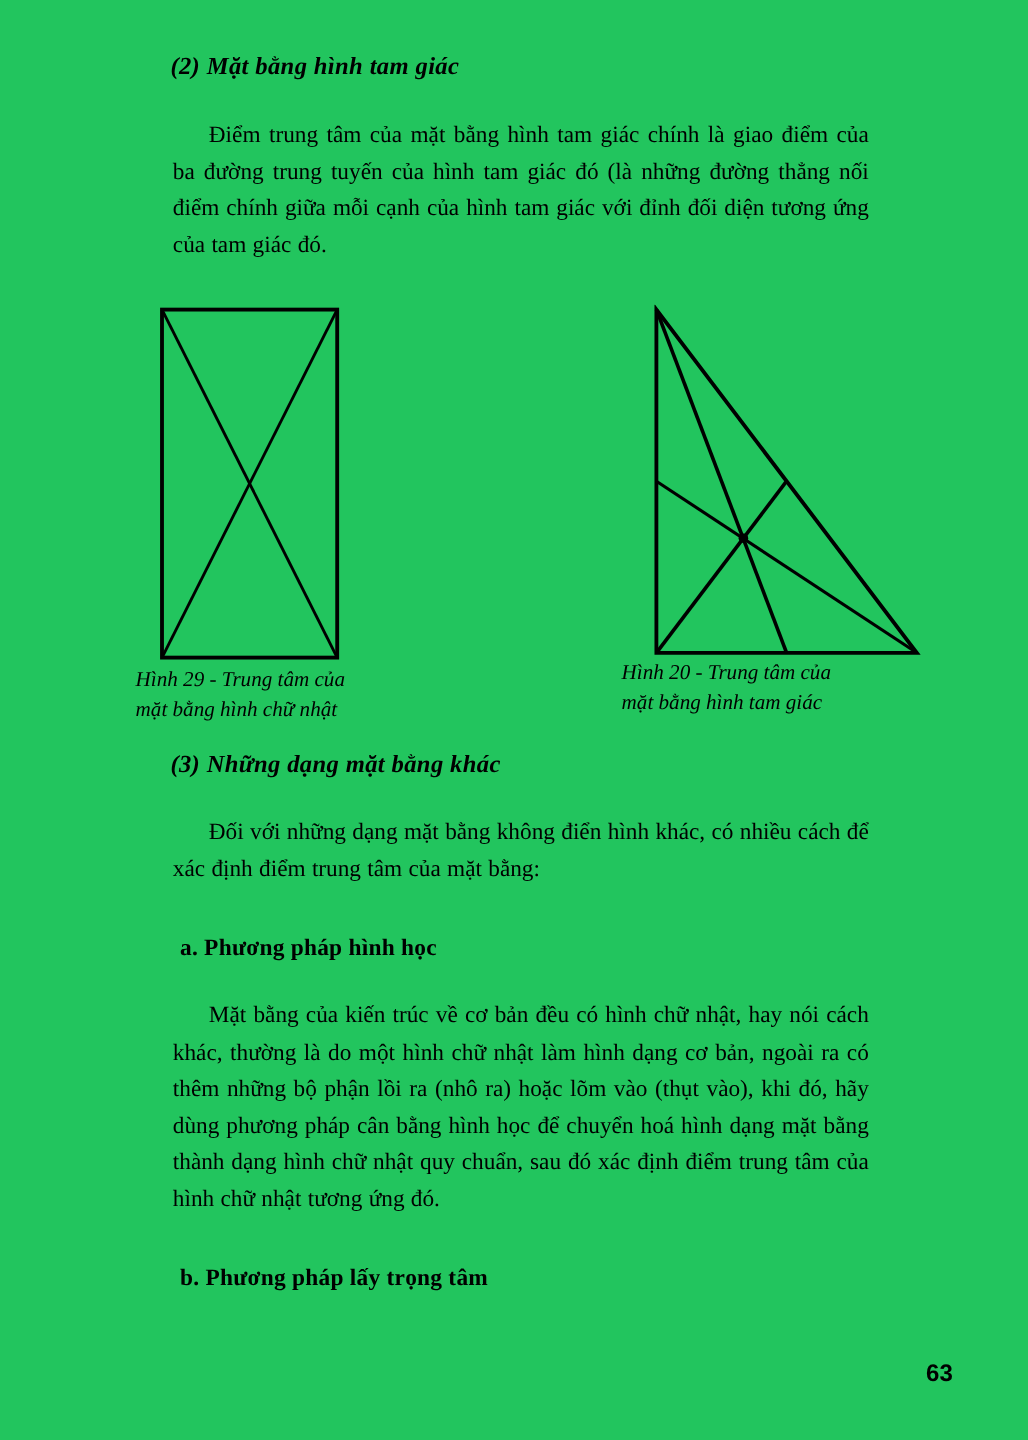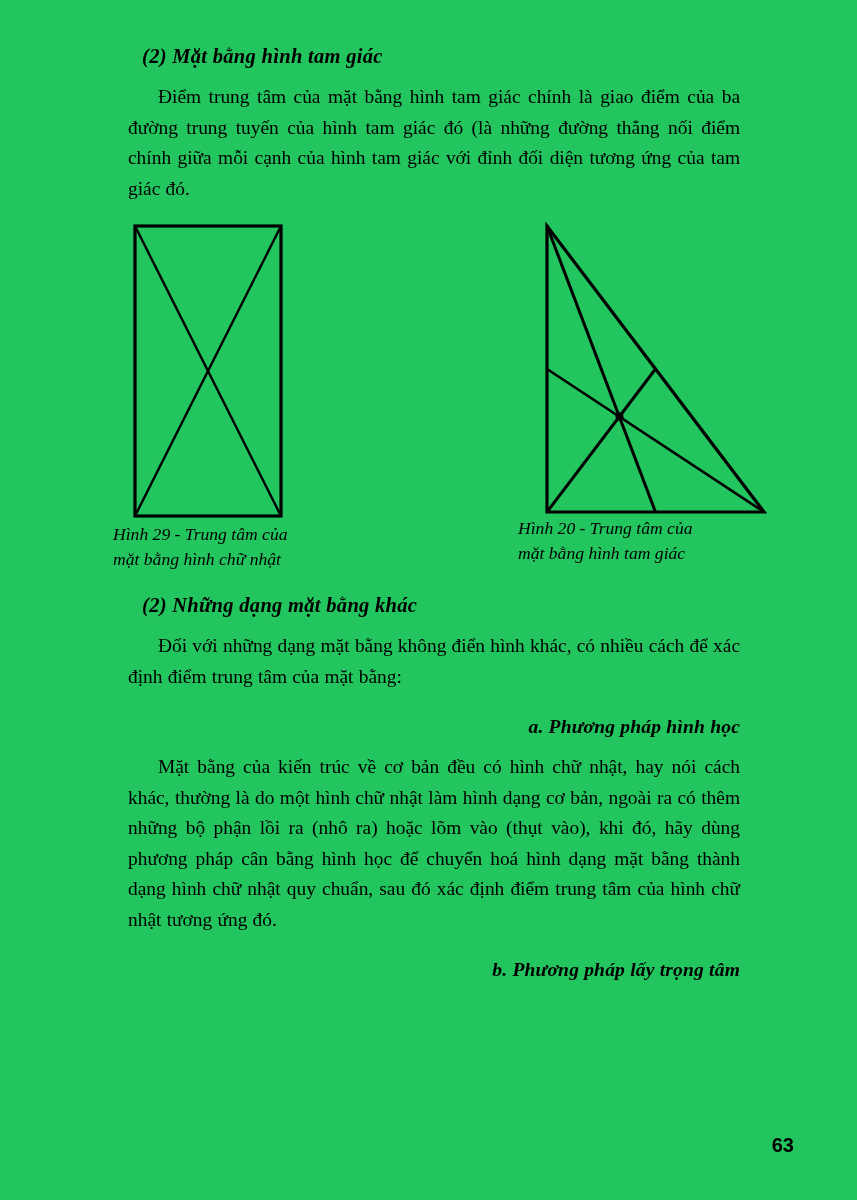--- a/index.html
+++ b/index.html
@@ -32,35 +32,33 @@
   
   .heading-num {
     font-weight: bold;
     font-style: italic;
     font-size: 20.5px;
     letter-spacing: 0.3px;
     margin: 0;
     padding-left: 14px;
   }
   .heading-alpha {
-    font-style: italic;
     font-size: 19.5px;
     margin: 0;
     padding-left: 22px;
     letter-spacing: 0.2px;
-    text-align: right;
   }
 
   
   .para {
     font-size: 19.4px;
     line-height: 30.5px;
     text-align: justify;
     text-align-last: left;
-    margin: 0;
+    margin: 16px;
     word-spacing: 0.4px;
   }
   .para.indent {
     text-indent: 30px;
   }
 
   
   .figure-row {
     position: relative;
     height: 390px;
@@ -131,21 +129,21 @@
           <line x1="224" y1="290" x2="7" y2="147" stroke="#000000" stroke-width="2.6"></line>
 
           <circle cx="79.5" cy="194.5" r="4" fill="#000000"></circle>
         </svg>
       </div>
 
       <div class="fig-caption" id="fig30-caption">Hình 20 - Trung tâm của
 mặt bằng hình tam giác</div>
     </div>
 
-    <h2 class="heading-num">(2) Những dạng mặt bằng khác</h2>
+    <h2 class="heading-num">(3) Những dạng mặt bằng khác</h2>
 
     <div class="spacer-sm"></div>
 
     <p class="para indent">Đối với những dạng mặt bằng không điển hình khác, có nhiều cách để xác định điểm trung tâm của mặt bằng:</p>
 
     <div class="spacer-md"></div>
 
     <h3 class="heading-alpha">a. Phương pháp hình học</h3>
 
     <div class="spacer-sm"></div>

